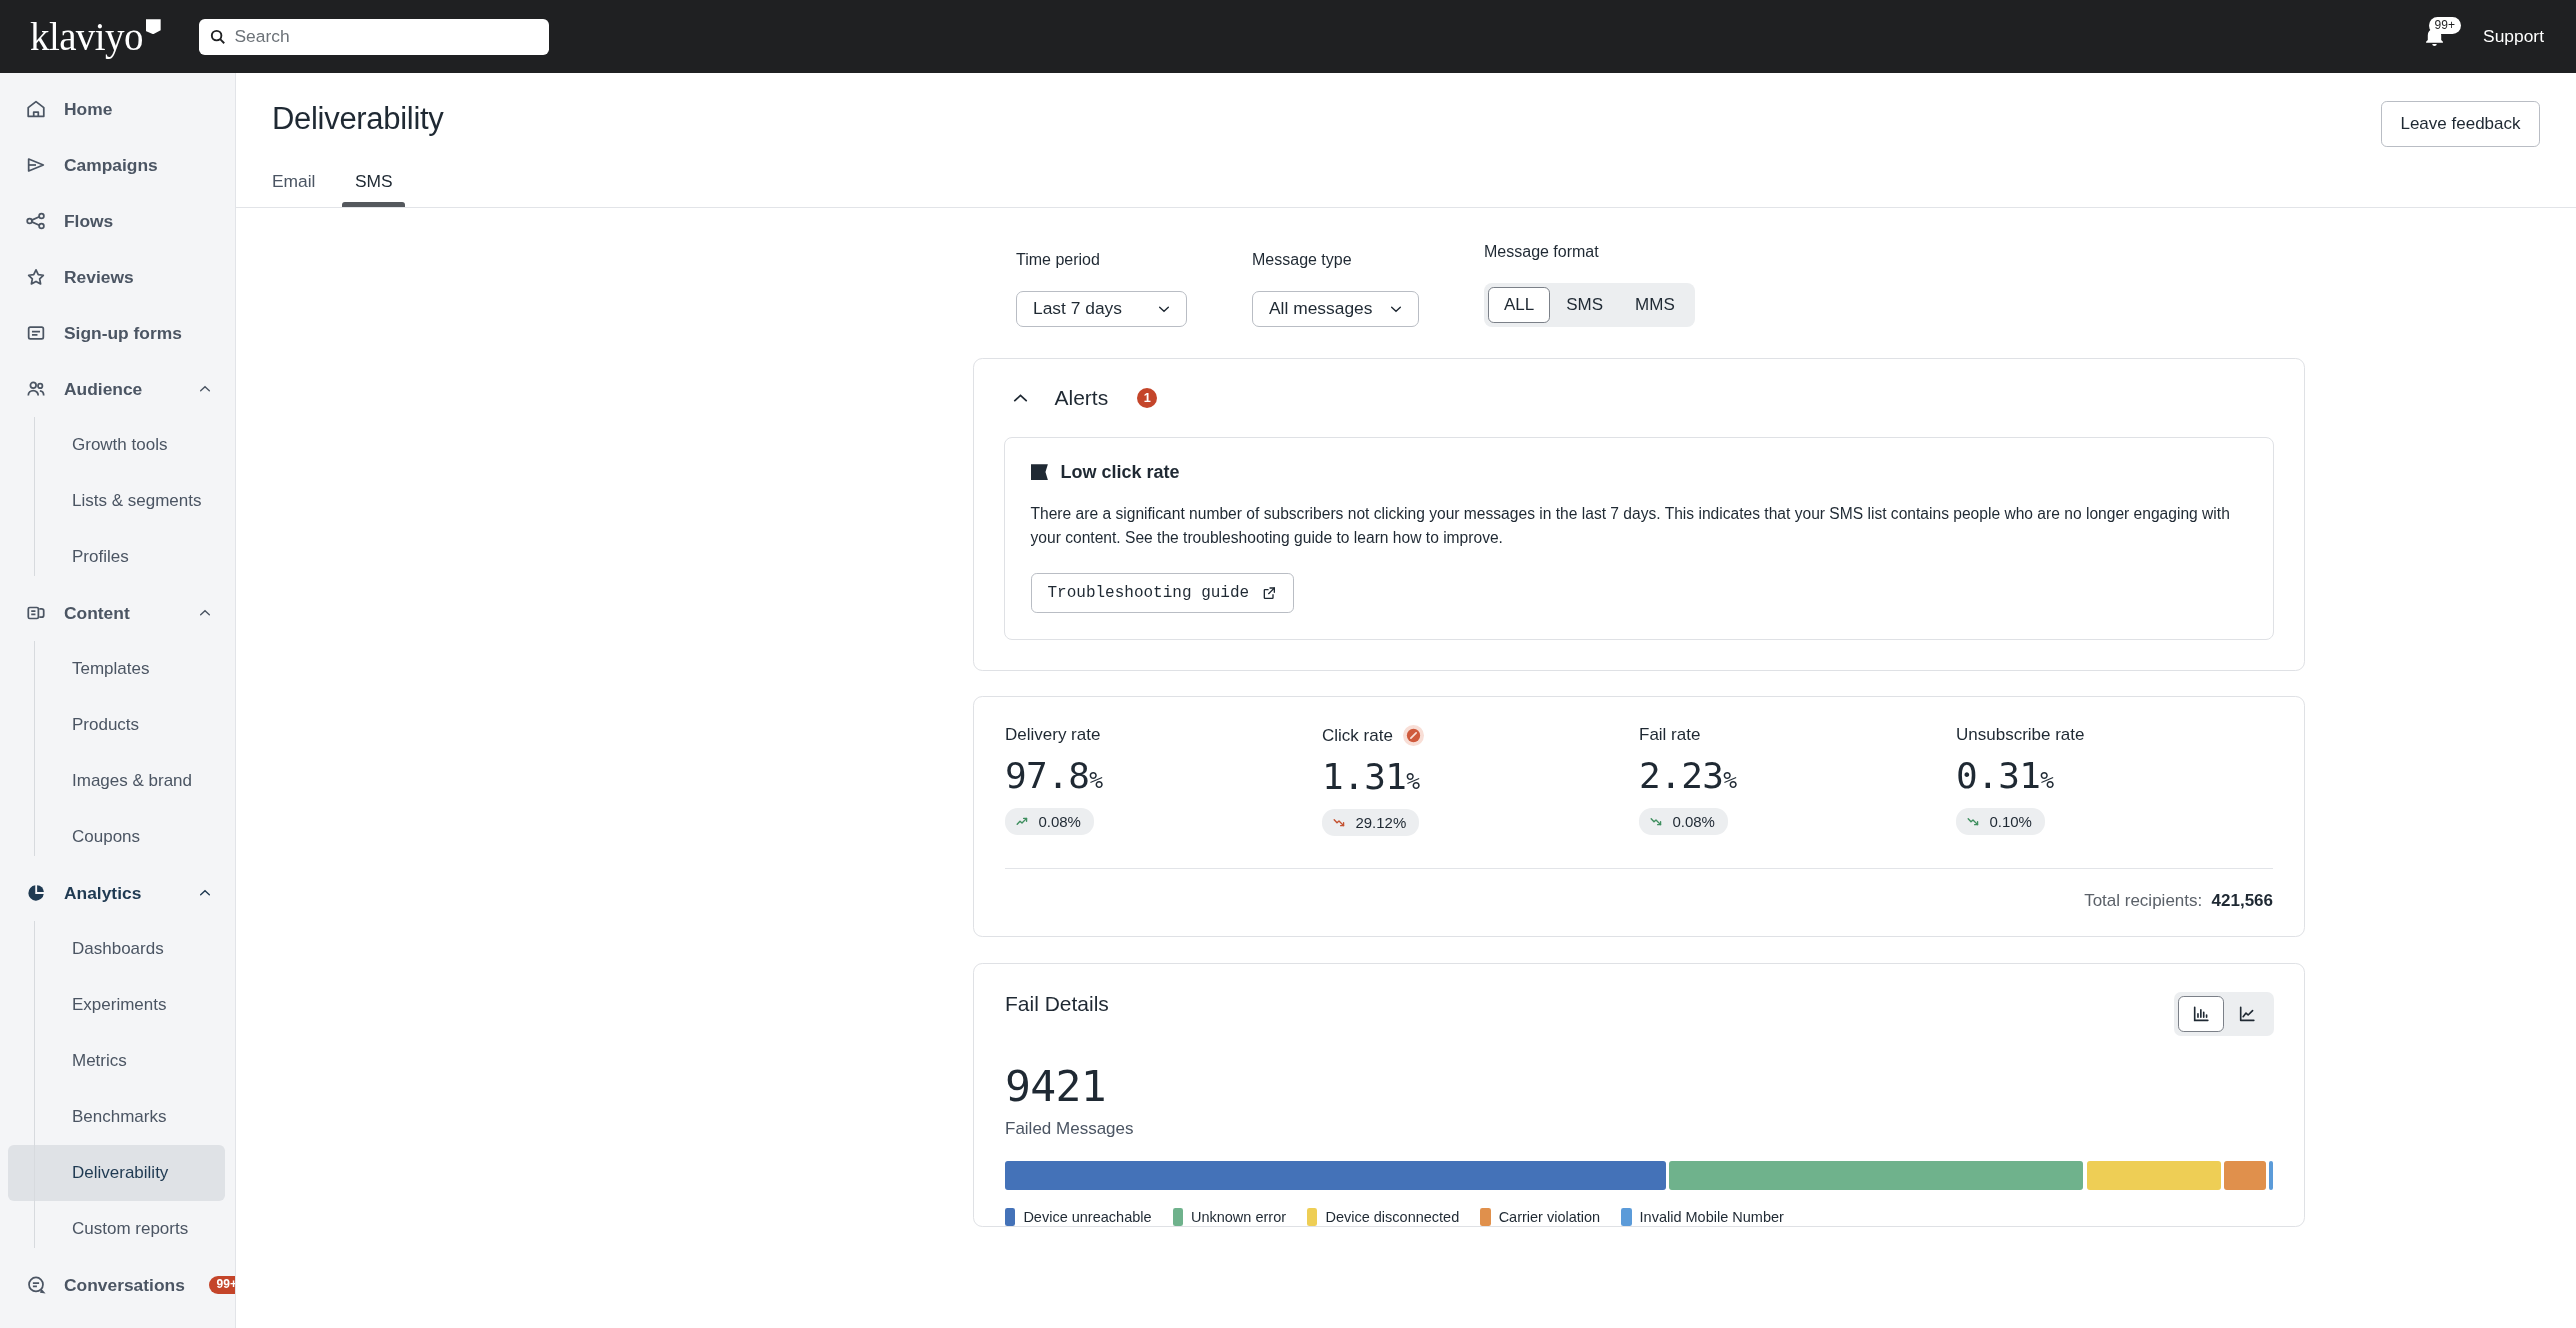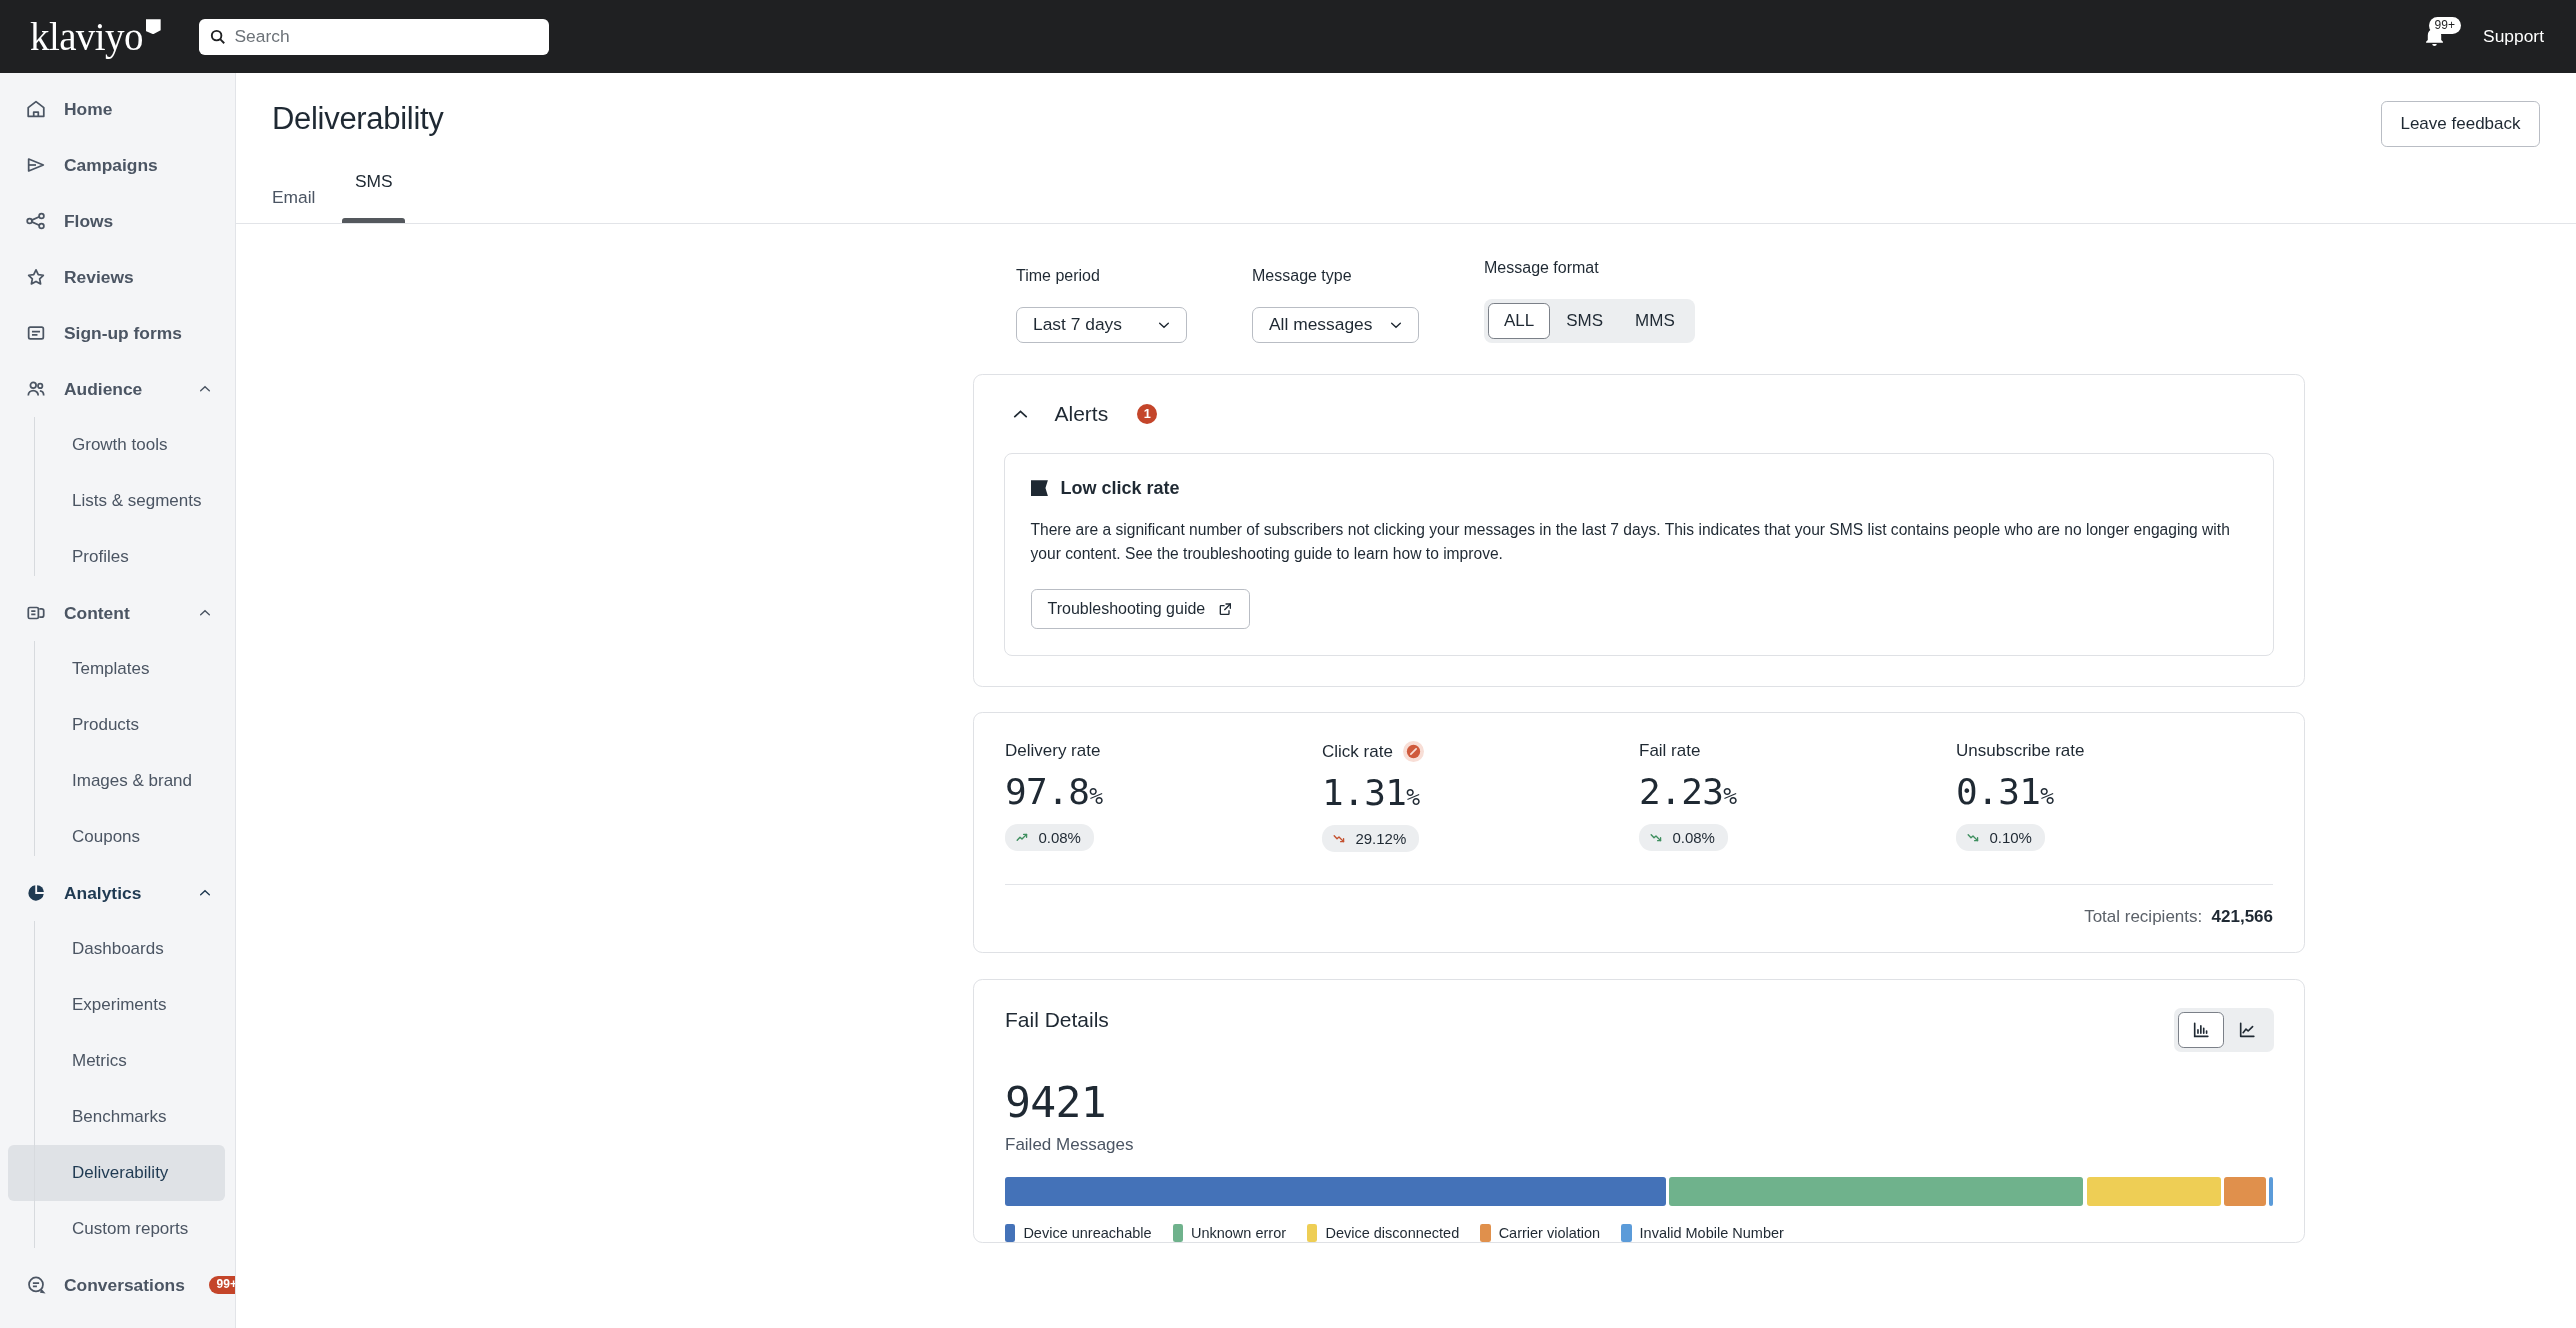--- a/index.html
+++ b/index.html
@@ -74,21 +74,21 @@
   
   .main { flex: 1 1 auto; min-width: 0; background: #fff; overflow: hidden; position: relative; }
   .page-head { display: flex; align-items: flex-start; padding: 28px 36px 0 36px; }
   .page-title { font-size: 31px; font-weight: 400; color: #1f2933; letter-spacing: -0.3px; }
   .feedback-btn {
     margin-left: auto; border: 0.6px solid #b9bdc4; border-radius: 5.8px;
     padding: 12px 18.5px; font-size: 17px; color: #1f2933; background: #fff; cursor: pointer;
   }
   .tabs { display: flex; gap: 0; padding: 24px 0 0 36px; position: relative; }
   .tab { font-size: 17.4px; color: #4b5563; padding: 0 12.7px 15px; cursor: pointer; position: relative; }
-  .tab:first-child { padding-left: 0; margin-right: 14px; margin-top: 16px; }
+  .tab:first-child { padding-left: 0; margin-right: 14px; }
   .tab.active { color: #1f2933; }
   .tab.active::after {
     content: ""; position: absolute; left: 0; right: 0; bottom: 0; height: 5.2px;
     background: #54585d; border-radius: 2.9px 2.9px 0 0;
   }
   .tabs-rule { height: 0.6px; background: #e2e4e8; width: 100%; }
 
   .content { padding: 0 0 0 0; }
 
   
@@ -135,21 +135,21 @@
   .alert-title-row { display: flex; align-items: center; gap: 12.7px; }
   .flag-ico {
     width: 17.4px; height: 15.6px; background: #1f2933;
     clip-path: polygon(0 0, 100% 0, 86% 50%, 100% 100%, 0 100%);
   }
   .alert-title { font-size: 18px; font-weight: 700; color: #1f2933; }
   .alert-text { font-size: 15.6px; line-height: 1.52; color: #1f2933; margin-top: 19.7px; max-width: 1222px; }
   .ghost-btn {
     margin-top: 23px; display: inline-flex; align-items: center; gap: 11.6px;
     border: 0.6px solid #b9bdc4; border-radius: 5.8px; background: #fff;
-    padding: 10.4px 16px; font-size: 16px; color: #1f2933; cursor: pointer;
+    padding: 10.4px 16px; font-size: 16px; color: #1f2933; cursor: pointer; font-family: Liberation Mono, monospace;
   }
 
   
   .km-head { display: flex; align-items: center; padding: 28px 30px 0 31px; }
   .card-title { font-size: 21px; color: #1f2933; }
   .km-head .seg { margin-left: auto; height: 41px; }
   .metrics { display: flex; padding: 28px 31px 0 31px; }
   .metric { flex: 1 1 0; }
   .metric-label-row { display: flex; align-items: center; gap: 10.4px; }
   .metric-label { font-size: 17px; color: #1f2933; }

